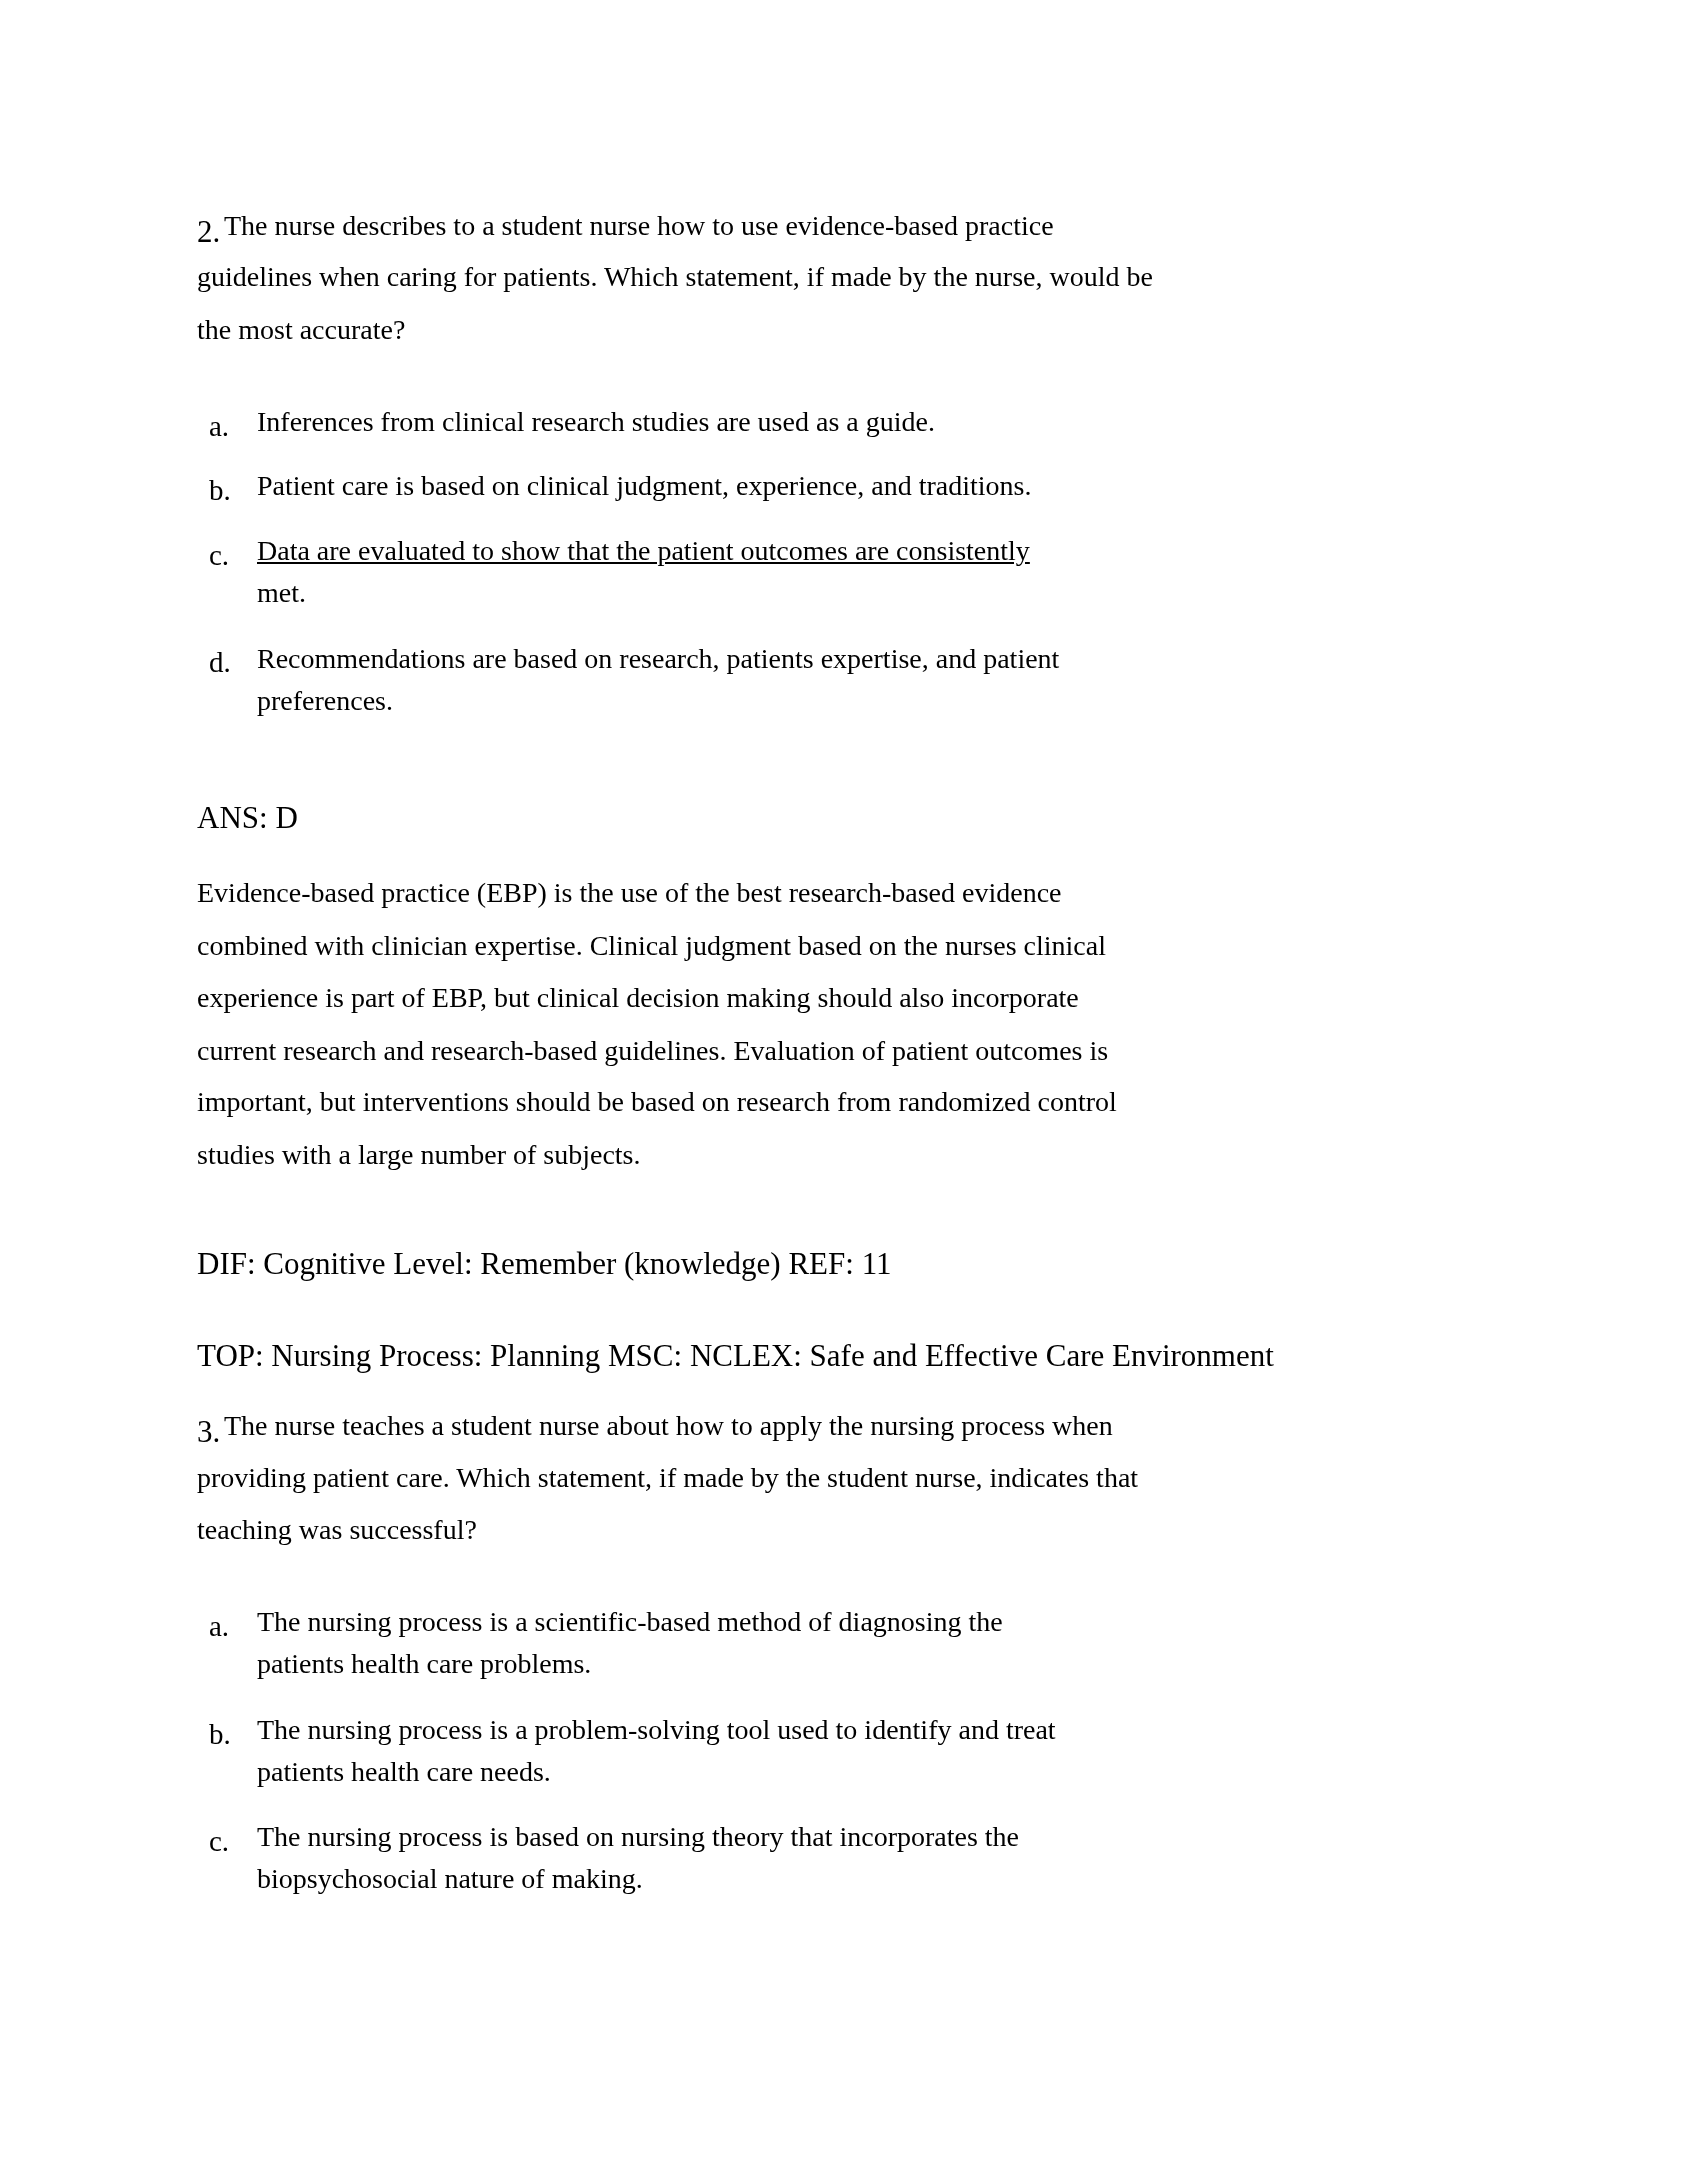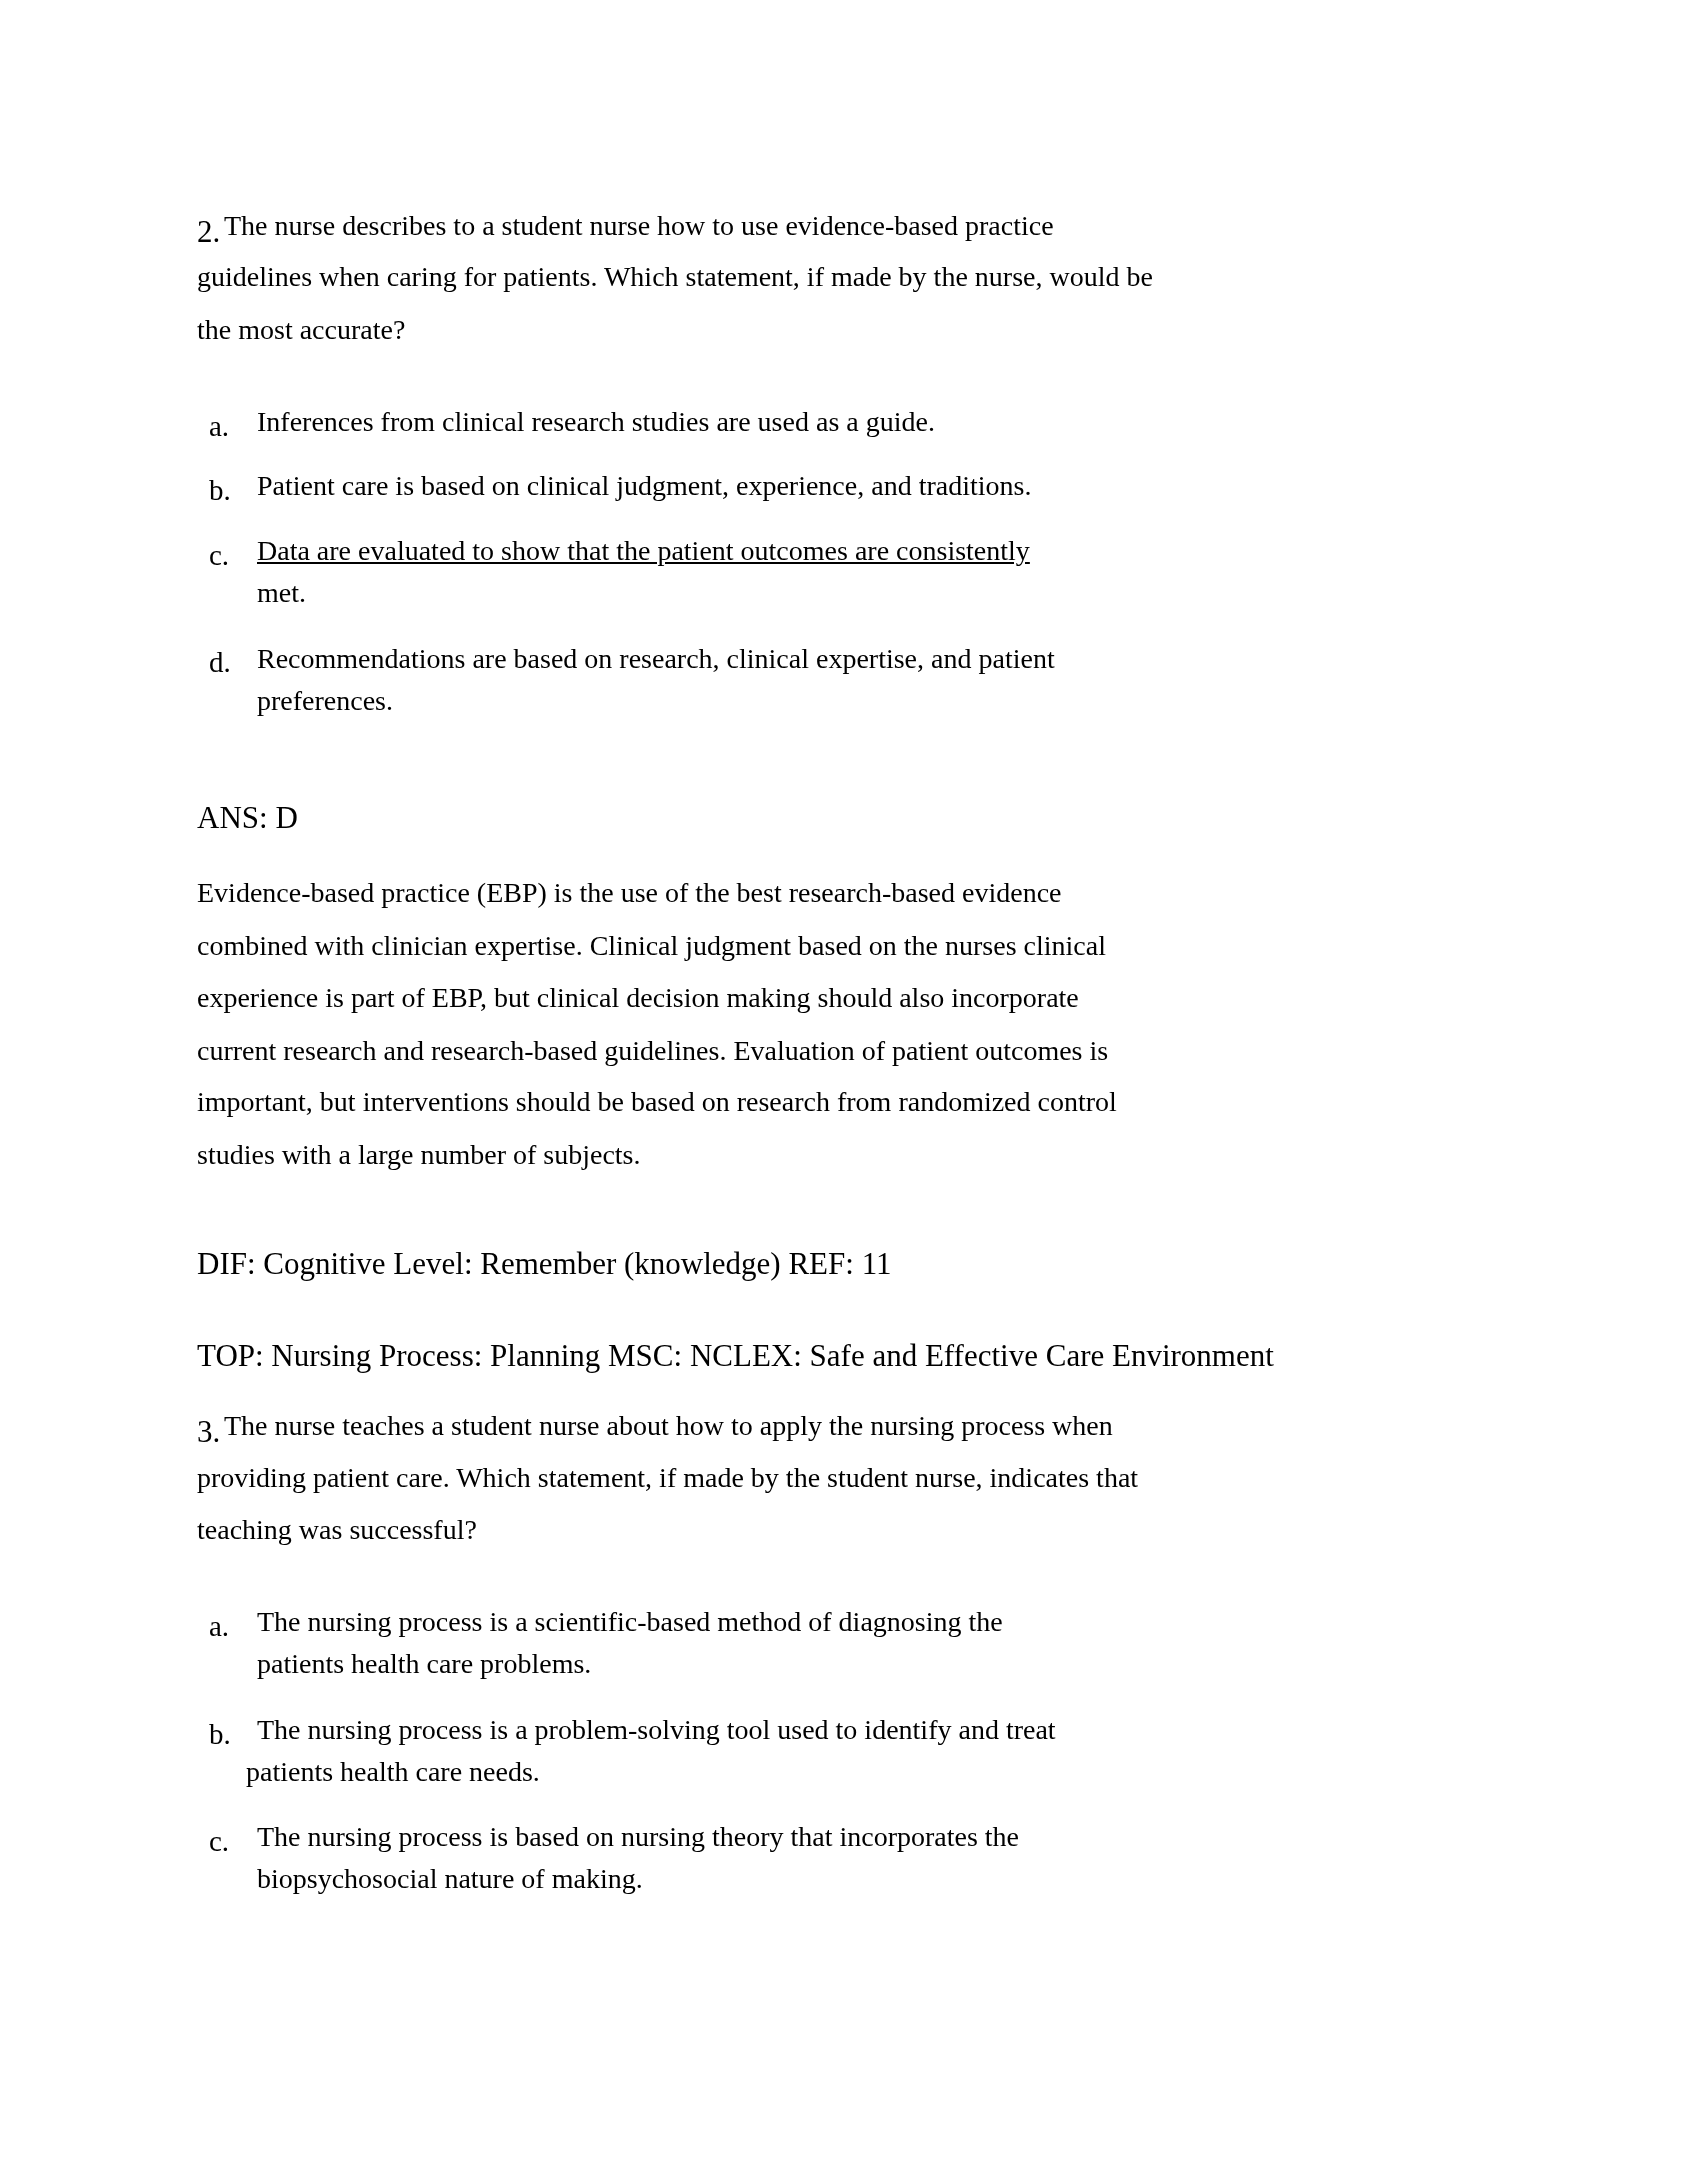--- a/index.html
+++ b/index.html
@@ -31,21 +31,21 @@
       <div class="ln lbl" style="left:209px; top:476px;">b.</div>
       <div class="ln big" style="left:257px; top:472px;">Patient care is based on clinical judgment, experience, and traditions.</div>
     </div>
     <div>
       <div class="ln lbl" style="left:209px; top:541px;">c.</div>
       <div class="ln big" style="left:257px; top:537px;text-decoration:underline;">Data are evaluated to show that the patient outcomes are consistently</div>
       <div class="ln big" style="left:257px; top:579px;">met.</div>
     </div>
     <div>
       <div class="ln lbl" style="left:209px; top:648px;">d.</div>
-      <div class="ln big" style="left:257px; top:645px;">Recommendations are based on research, clinical expertise, and patient</div>
+      <div class="ln big" style="left:257px; top:645px;">Recommendations are based on research, patients expertise, and patient</div>
       <div class="ln big" style="left:257px; top:687px;">preferences.</div>
     </div>
 
     <div class="ln small" style="left:197px; top:802px;">ANS: D</div>
 
     <div>
       <div class="ln big" style="left:197px; top:879px;">Evidence-based practice (EBP) is the use of the best research-based evidence</div>
       <div class="ln big" style="left:197px; top:932px;">combined with clinician expertise. Clinical judgment based on the nurses clinical</div>
       <div class="ln big" style="left:197px; top:984px;">experience is part of EBP, but clinical decision making should also incorporate</div>
       <div class="ln big" style="left:197px; top:1037px;">current research and research-based guidelines. Evaluation of patient outcomes is</div>
@@ -64,21 +64,21 @@
     <div class="ln big" style="left:197px; top:1516px;">teaching was successful?</div>
 
     <div>
       <div class="ln lbl" style="left:209px; top:1612px;">a.</div>
       <div class="ln big" style="left:257px; top:1608px;">The nursing process is a scientific-based method of diagnosing the</div>
       <div class="ln big" style="left:257px; top:1650px;">patients health care problems.</div>
     </div>
     <div>
       <div class="ln lbl" style="left:209px; top:1720px;">b.</div>
       <div class="ln big" style="left:257px; top:1716px;">The nursing process is a problem-solving tool used to identify and treat</div>
-      <div class="ln big" style="left:246px; top:1758px;">patients health care needs.</div>
+      <div class="ln big" style="left:257px; top:1758px;">patients health care needs.</div>
     </div>
     <div>
       <div class="ln lbl" style="left:209px; top:1827px;">c.</div>
       <div class="ln big" style="left:257px; top:1823px;">The nursing process is based on nursing theory that incorporates the</div>
       <div class="ln big" style="left:257px; top:1865px;">biopsychosocial nature of making.</div>
     </div>
   </div>
 
 </div>
 

